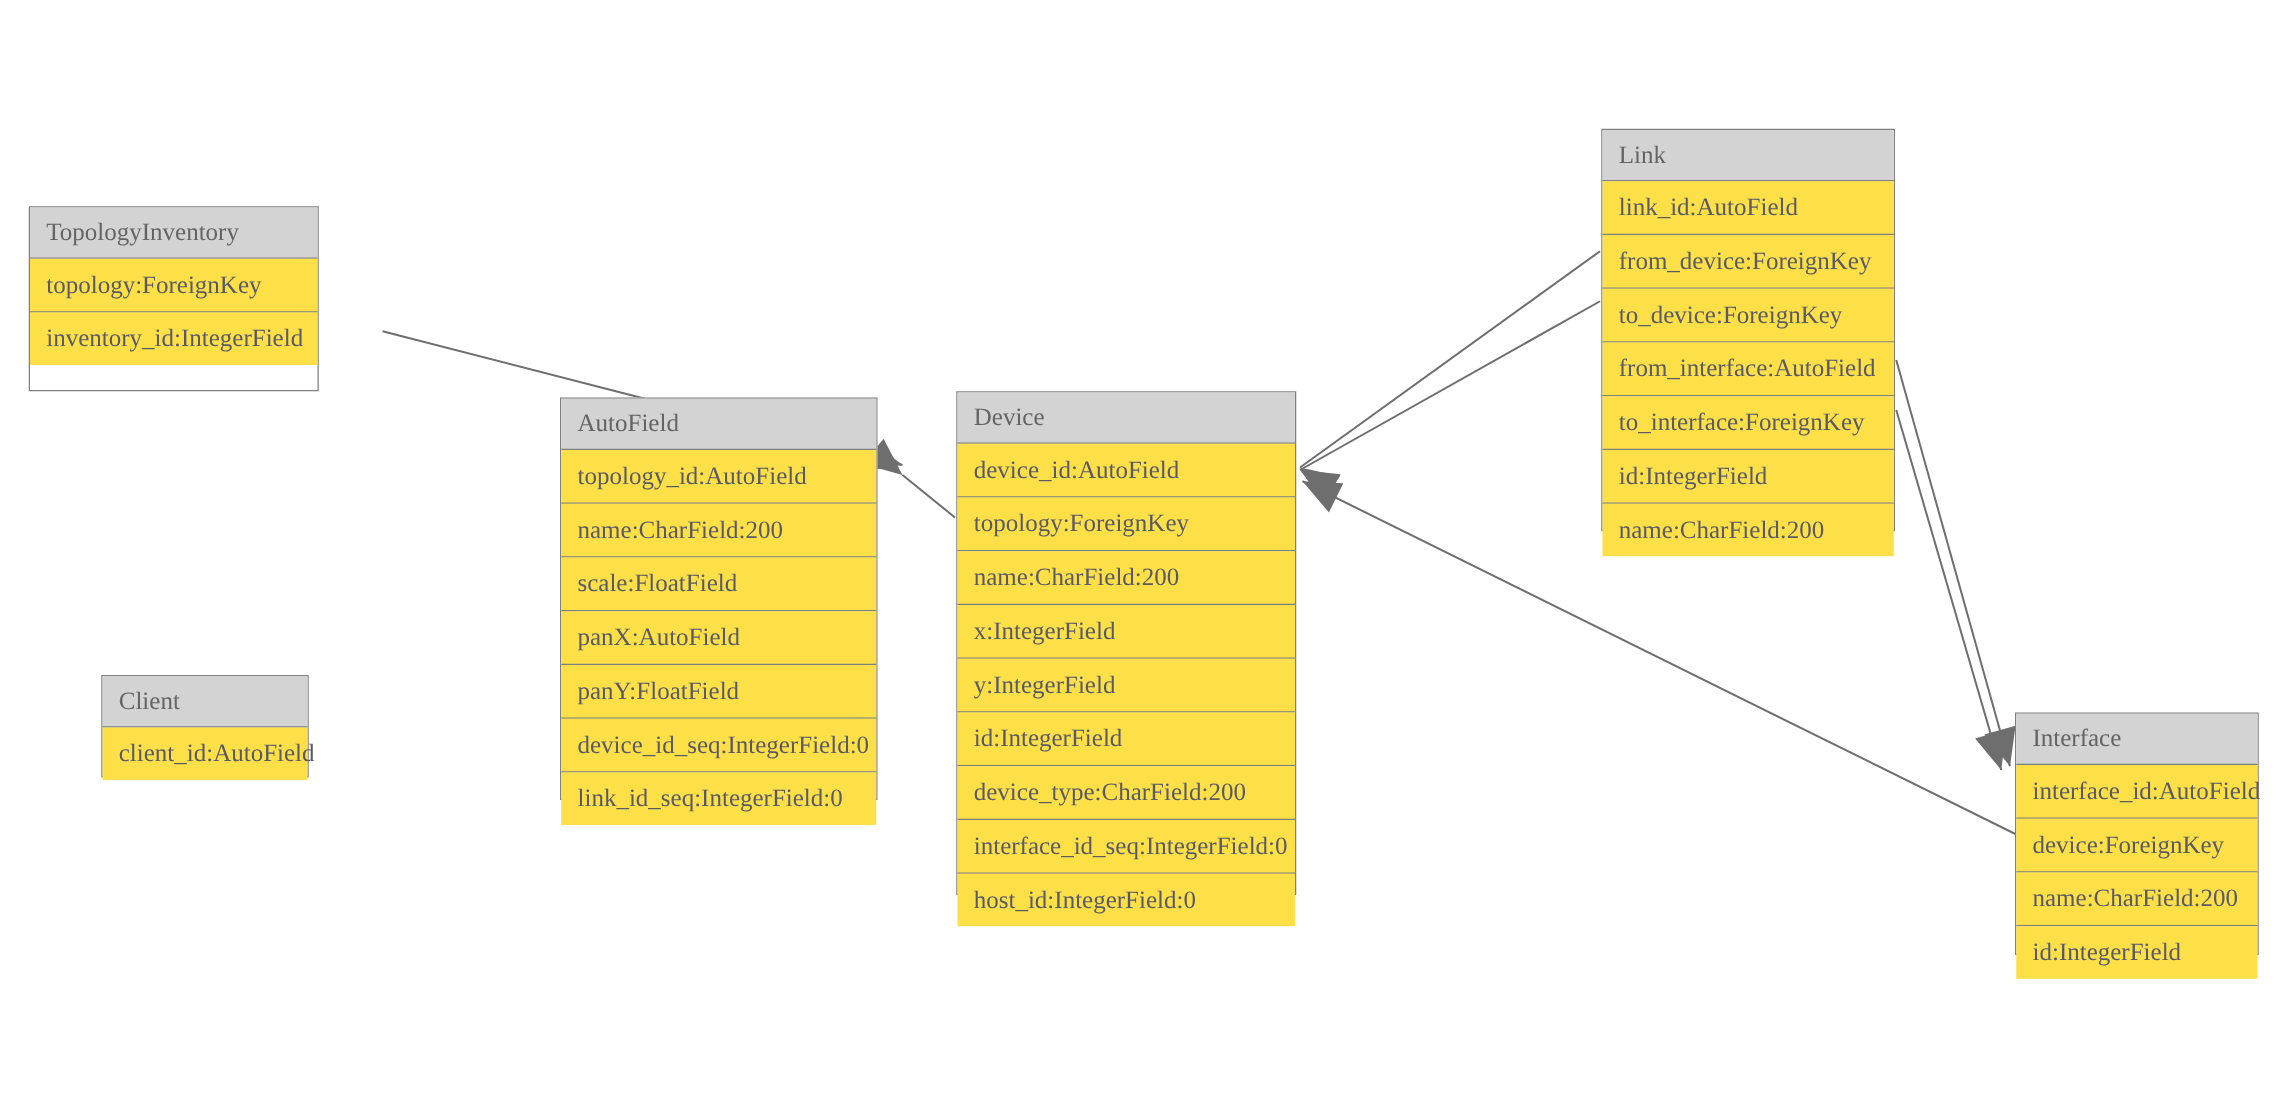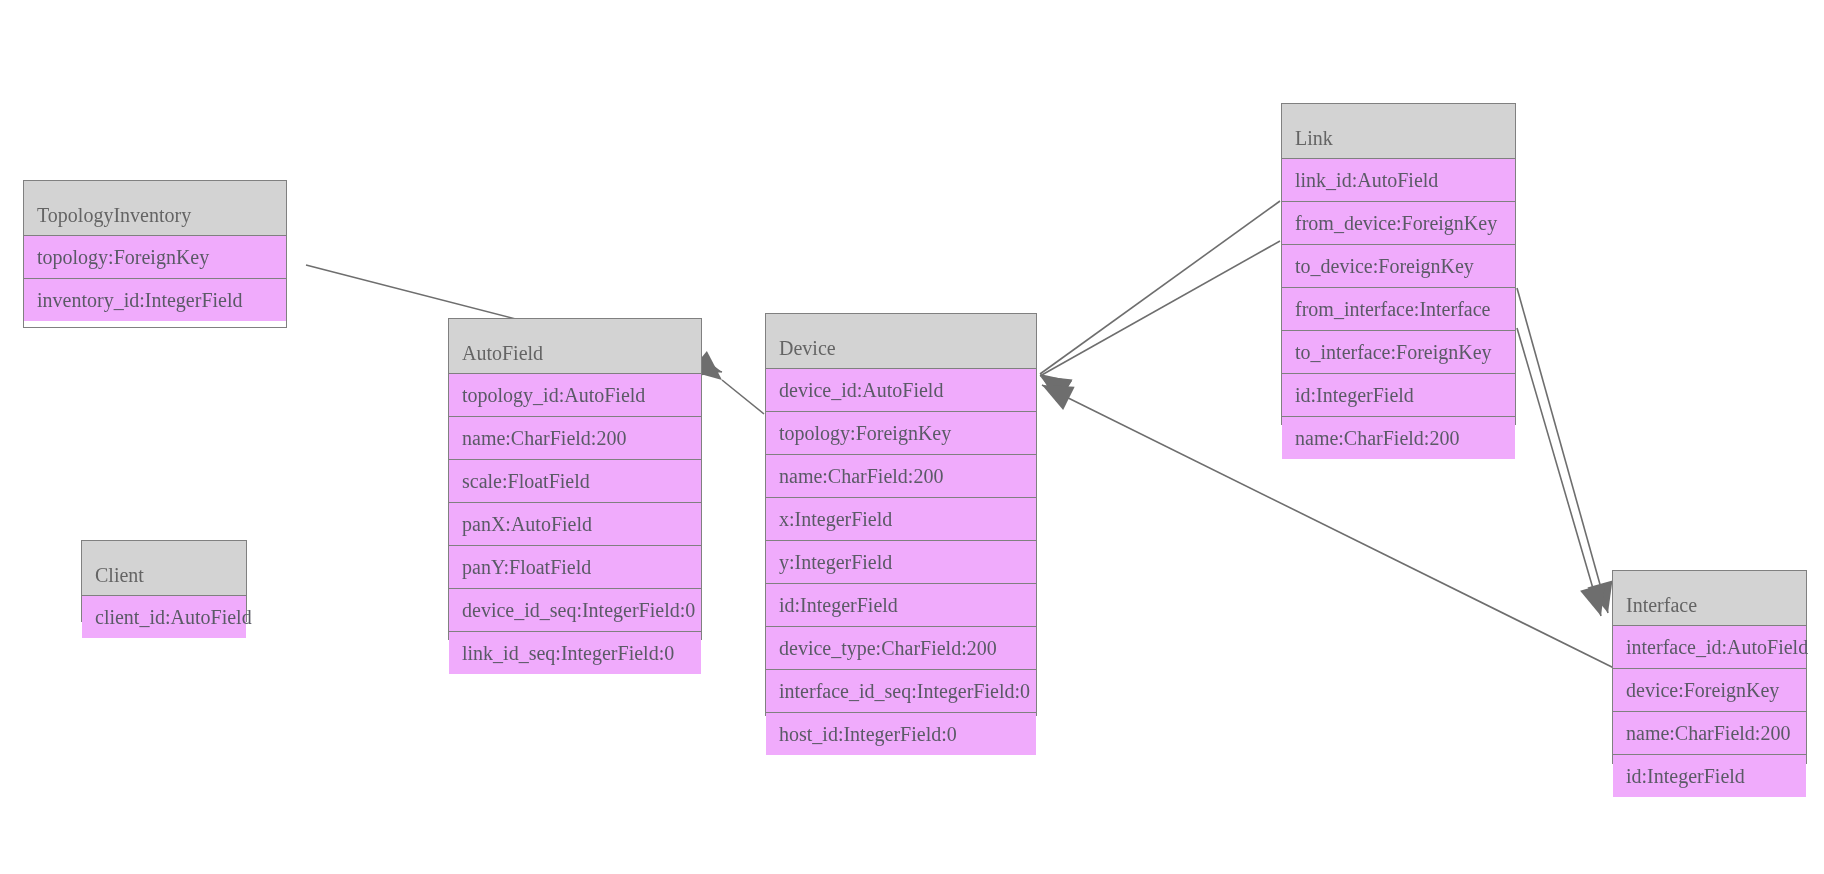--- a/index.html
+++ b/index.html
@@ -30,34 +30,34 @@
     background: #ffffff;
     z-index: 2;
   }
   .entity-header {
     box-sizing: border-box;
     background: #d3d3d3;
     border-bottom: 1px solid #808080;
     color: #646464;
     font-size: 20px;
     line-height: 1;
-    padding: 24px 0 10px 13px;
+    padding: 10px 0 10px 13px;
     white-space: nowrap;
   }
   .entity-rows {
     display: block;
   }
   .entity-row {
     box-sizing: border-box;
     border-bottom: 1px solid #808080;
     color: #5a5a66;
     font-size: 20px;
     line-height: 1;
     padding: 11px 0 11px 13px;
-    background: #f0abfc;
+    background: #fde047;
     white-space: nowrap;
   }
   .entity-row:last-child {
     border-bottom: none;
   }
 </style>
 </head>
 <body>
 
 <div id="canvas">
@@ -70,21 +70,21 @@
       <polygon points="0,0 -30,-13 -30,13" fill="#6e6e6e" transform="translate(1040,374) rotate(215.8)"></polygon>
       <path d="M 1280 241 L 1040 376" fill="none" stroke="#6e6e6e" stroke-width="1.6"></path>
       <polygon points="0,0 -30,-13 -30,13" fill="#6e6e6e" transform="translate(1040,376) rotate(209.4)"></polygon>
       <path d="M 1624 673 L 1042 385" fill="none" stroke="#6e6e6e" stroke-width="1.6"></path>
       <polygon points="0,0 -30,-13 -30,13" fill="#6e6e6e" transform="translate(1042,385) rotate(206.3)"></polygon>
       <path d="M 1517 288 L 1608 613" fill="none" stroke="#6e6e6e" stroke-width="1.6"></path>
       <polygon points="0,0 -30,-13 -30,13" fill="#6e6e6e" transform="translate(1608,613) rotate(74.4)"></polygon>
       <path d="M 1517 328 L 1601 616" fill="none" stroke="#6e6e6e" stroke-width="1.6"></path>
       <polygon points="0,0 -30,-13 -30,13" fill="#6e6e6e" transform="translate(1601,616) rotate(73.7)"></polygon>
     </svg>
-<div class="entity" style="left: 23px; top: 180px; width: 264px; height: 148px;">
+<div class="entity" style="left: 23px; top: 165px; width: 232px; height: 148px;">
       <div class="entity-header">TopologyInventory</div>
       <div class="entity-rows">
         <div class="entity-row">topology:ForeignKey</div>
         <div class="entity-row">inventory_id:IntegerField</div>
       </div>
     </div>
     <div class="entity" style="left: 448px; top: 318px; width: 254px; height: 322px;">
       <div class="entity-header">AutoField</div>
       <div class="entity-rows">
         <div class="entity-row">topology_id:AutoField</div>
@@ -109,21 +109,21 @@
         <div class="entity-row">interface_id_seq:IntegerField:0</div>
         <div class="entity-row">host_id:IntegerField:0</div>
       </div>
     </div>
     <div class="entity" style="left: 1281px; top: 103px; width: 235px; height: 322px;">
       <div class="entity-header">Link</div>
       <div class="entity-rows">
         <div class="entity-row">link_id:AutoField</div>
         <div class="entity-row">from_device:ForeignKey</div>
         <div class="entity-row">to_device:ForeignKey</div>
-        <div class="entity-row">from_interface:Interface</div>
+        <div class="entity-row">from_interface:AutoField</div>
         <div class="entity-row">to_interface:ForeignKey</div>
         <div class="entity-row">id:IntegerField</div>
         <div class="entity-row">name:CharField:200</div>
       </div>
     </div>
     <div class="entity" style="left: 1612px; top: 570px; width: 195px; height: 194px;">
       <div class="entity-header">Interface</div>
       <div class="entity-rows">
         <div class="entity-row">interface_id:AutoField</div>
         <div class="entity-row">device:ForeignKey</div>

